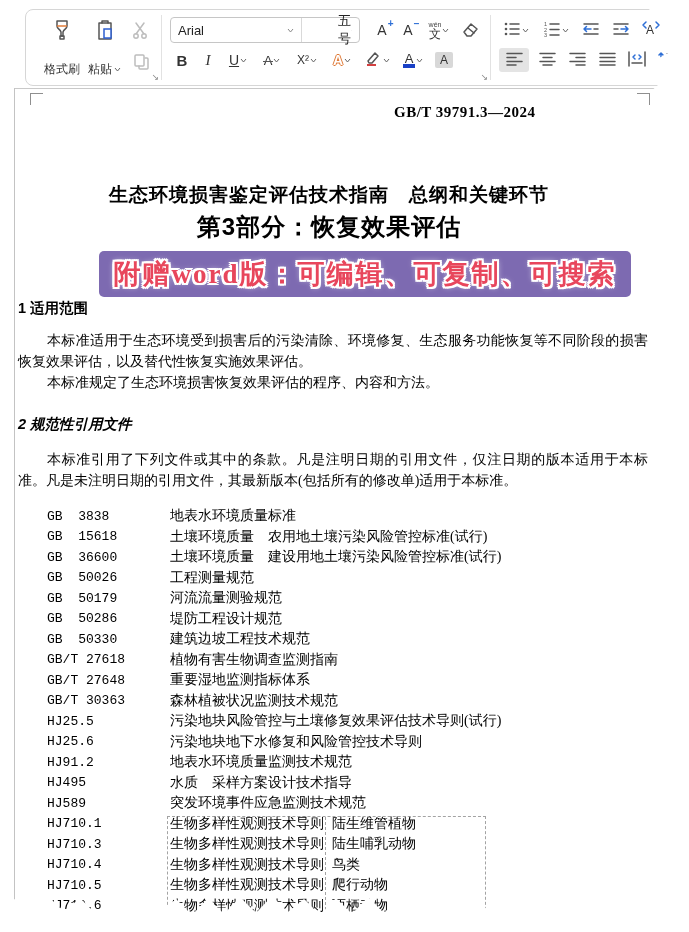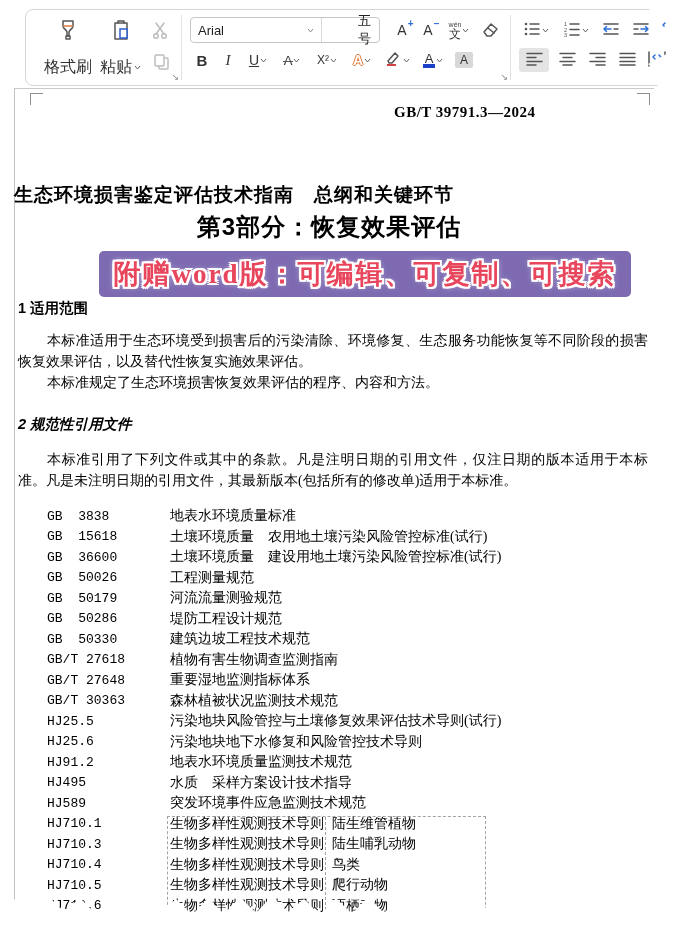--- a/index.html
+++ b/index.html
@@ -18,21 +18,21 @@
   }
 
   
   .toolbar { position:absolute; left:25px; top:9px; width:648px; height:77px;
     background:#fff; border:1px solid #d6d6d6; border-radius:8px;
     display:flex; align-items:stretch; padding:5px 6px; color:#333; }
   .tb-group { display:flex; position:relative; padding:0 8px; }
   .tb-group + .tb-group { border-left:1px solid #e2e2e2; }
   .big-btn { display:flex; flex-direction:column; align-items:center; justify-content:space-between;
     padding:2px 4px; border-radius:4px; cursor:default; }
-  .big-btn .lbl { font-size:16px; color:#333; white-space:nowrap; display:flex; align-items:center; gap:2px;}
+  .big-btn .lbl { font-size:12px; color:#333; white-space:nowrap; display:flex; align-items:center; gap:2px;}
   .mini-col { display:flex; flex-direction:column; justify-content:space-around; margin-left:4px; }
   .rows { display:flex; flex-direction:column; justify-content:flex-start; }
   .tb-row { display:flex; align-items:center; height:30px; gap:2px; }
   .tb-btn { min-width:24px; height:24px; display:flex; align-items:center; justify-content:center;
     border-radius:3px; gap:1px; font-size:14px; color:#333; }
   .tb-btn.active { background:#e4e4e4; }
   .tb-btn.disabled { color:#bdbdbd; }
   .chev { width:7px; height:5px; display:inline-block; }
   .launcher { position:absolute; right:2px; bottom:-2px; font-size:9px; color:#8a8a8a; }
 
@@ -61,21 +61,21 @@
   .page-topline { position:absolute; left:14px; top:88px; width:675px; border-top:1px solid #c9c9c9; }
   .page-leftline { position:absolute; left:14px; top:88px; bottom:0; border-left:1px solid #c3c3c3; }
   .corner-mark { position:absolute; width:13px; height:12px; border-color:#8f8f8f; }
   .corner-tl { left:30px; top:93px; border-left:1px solid #8f8f8f; border-top:1px solid #8f8f8f; }
   .corner-tr { left:637px; top:93px; border-right:1px solid #8f8f8f; border-top:1px solid #8f8f8f; }
 
   .doc { position:absolute; left:14px; top:88px; width:640px; color:#000;
     font-family:"Liberation Serif", serif; }
   .header-code { position:absolute; left:380px; top:16px; width:260px; text-align:left;
     font-size:15px; font-weight:bold; letter-spacing:.5px; }
-  .title1 { position:absolute; left:0; top:94px; width:630px; text-align:left;
+  .title1 { position:absolute; left:0; top:94px; width:630px; text-align:center;
     font-family:"Liberation Sans",sans-serif; font-weight:bold; font-size:19px; letter-spacing:1px; }
   .title2 { position:absolute; left:0; top:123px; width:630px; text-align:center;
     font-family:"Liberation Sans",sans-serif; font-weight:bold; font-size:24px; letter-spacing:1px; }
 
   .banner { position:absolute; left:85px; top:163px; width:532px; height:46px;
     border-radius:5px; display:flex; align-items:center; justify-content:center;
     font-weight:bold; font-size:27px; letter-spacing:2px;
     font-family:"Liberation Serif",serif;
     text-shadow:-2px -2px 0 #fff, 2px -2px 0 #fff, -2px 2px 0 #fff, 2px 2px 0 #fff,
                  0 -2px 0 #fff, 0 2px 0 #fff, -2px 0 0 #fff, 2px 0 0 #fff, 0 0 6px #fff; }

